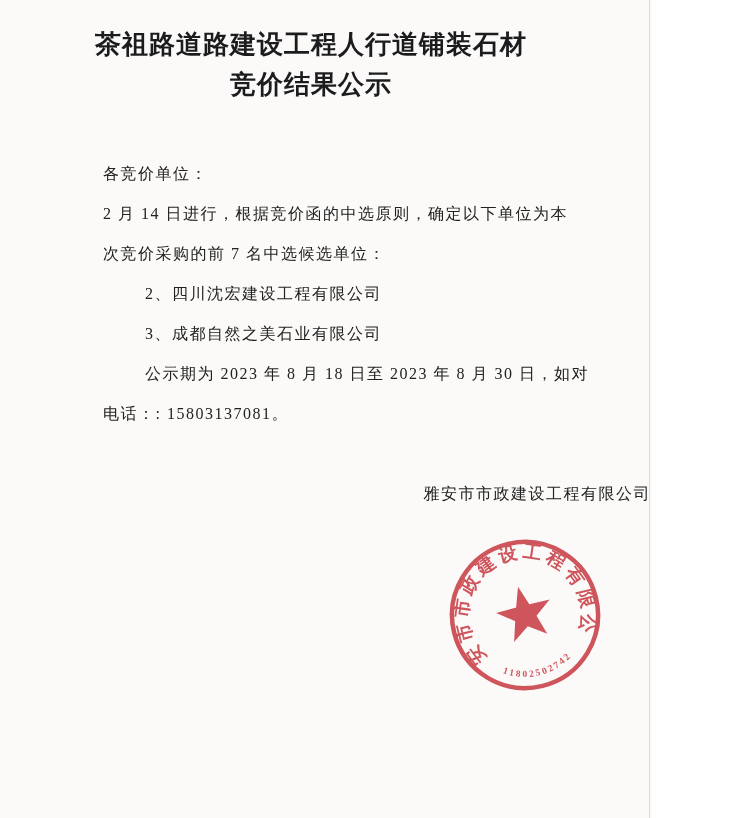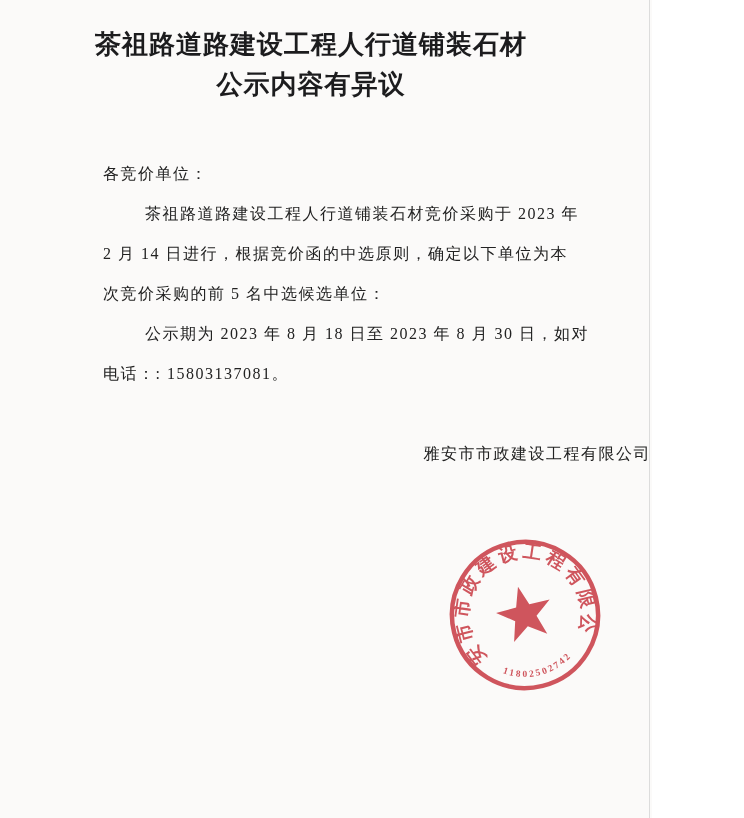--- a/index.html
+++ b/index.html
@@ -64,28 +64,29 @@
     font-weight: 700;
   }
 </style>
 </head>
 <body>
 
 <div class="page">
 
   <div class="doc-title">
     <div class="line">茶祖路道路建设工程人行道铺装石材</div>
-    <div class="line">公示内容有异议</div>
+    <div class="line">竞价结果公示</div>
   </div>
 
   <div class="doc-body">
     <div class="line">各竞价单位：</div>
-    <div class="line indent">茶祖路道路建设工程人行道铺装石材竞价采购于 2023 年</div>
     <div class="line">2 月 14 日进行，根据竞价函的中选原则，确定以下单位为本</div>
-    <div class="line">次竞价采购的前 5 名中选候选单位：</div>
+    <div class="line">次竞价采购的前 7 名中选候选单位：</div>
+    <div class="line indent">2、四川沈宏建设工程有限公司</div>
+    <div class="line indent">3、成都自然之美石业有限公司</div>
     <div class="line indent">公示期为 2023 年 8 月 18 日至 2023 年 8 月 30 日，如对</div>
     <div class="line">电话：: 15803137081。</div>
     <div class="spacer"></div>
     <div class="sig-line">雅安市市政建设工程有限公司</div>
   </div>
 
   <svg class="seal" viewBox="0 0 200 200" aria-hidden="true">
     <g transform="rotate(-14 100 100)">
       <defs>
         <path id="arcTop" d="M 50.6 128.5 A 57 57 0 1 1 149.4 128.5" fill="none"></path>

